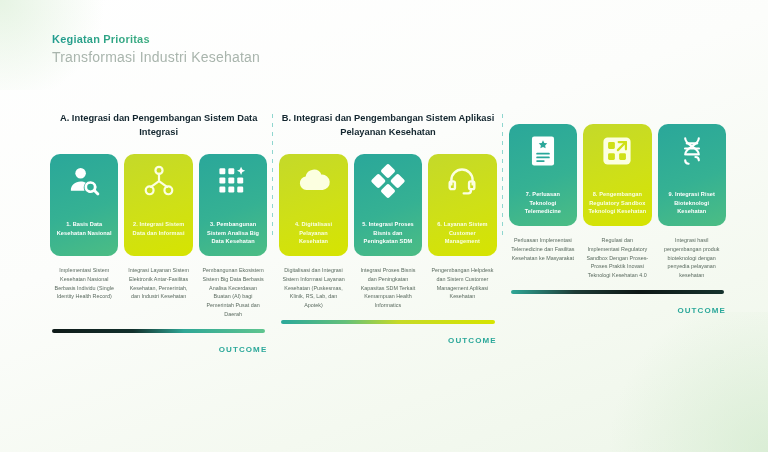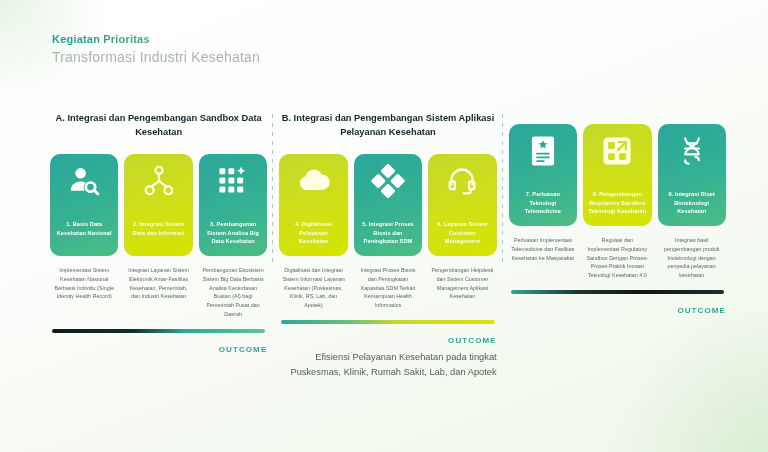--- a/index.html
+++ b/index.html
@@ -79,21 +79,21 @@
   <div class="corner-tl"></div>
   <div class="corner-br"></div>
 
   <div class="header">
     <div class="title">Kegiatan Prioritas</div>
     <div class="subtitle">Transformasi Industri Kesehatan</div>
   </div>
 
   <div class="columns" id="columns">
       <div class="col">
-        <div class="col-head">A. Integrasi dan Pengembangan Sandbox Data Kesehatan</div>
+        <div class="col-head">A. Integrasi dan Pengembangan Sistem Data Integrasi</div>
         <div class="cards">
           <div class="card teal">
             <div class="icon">
               <svg viewBox="0 0 40 40" fill="#fff">
                 <circle cx="16" cy="11" r="6.2"></circle>
                 <path d="M4.5 31c0-6.3 5.2-10.4 11.5-10.4 2.3 0 4.4.6 6.1 1.6-1.5 1.4-2.4 3.4-2.4 5.6 0 1.3.3 2.5.9 3.6H4.8a.4.4 0 0 1-.3-.4z"></path>
                 <path d="M27.6 20.2a7 7 0 1 0 4 12.7l3.6 3.6a1.7 1.7 0 0 0 2.4-2.4l-3.6-3.6a7 7 0 0 0-6.4-10.3zm0 3.1a3.9 3.9 0 1 1 0 7.8 3.9 3.9 0 0 1 0-7.8z"></path>
               </svg>
             </div>
             <div class="card-label">1. Basis Data Kesehatan Nasional</div>
@@ -174,21 +174,20 @@
         <div class="descs">
           <div class="desc">Digitalisasi dan Integrasi Sistem Informasi Layanan Kesehatan (Puskesmas, Klinik, RS, Lab, dan Apotek)</div>
           <div class="desc">Integrasi Proses Bisnis dan Peningkatan Kapasitas SDM Terkait Kemampuan Health Informatics</div>
           <div class="desc">Pengembangan Helpdesk dan Sistem Customer Management Aplikasi Kesehatan</div>
         </div>
         <div class="bar-wrap">
           <div class="bar b"></div>
         </div>
         <div class="outcome">
           <div class="outcome-label">OUTCOME</div>
-          <div class="outcome-text">Efisiensi Pelayanan Kesehatan pada tingkat Puskesmas, Klinik, Rumah Sakit, Lab, dan Apotek</div>
         </div>
       </div>
       <div class="col">
         <div class="cards">
           <div class="card teal">
             <div class="icon">
               <svg viewBox="0 0 40 40" fill="#fff">
                 <rect x="7" y="3" width="26" height="34" rx="2.6"></rect>
                 <g fill="#2aa79a">
                   <path d="M20 7.4l1.55 3.1 3.45.5-2.5 2.43.6 3.43L20 15.24l-3.1 1.62.6-3.43-2.5-2.43 3.45-.5z"></path>

